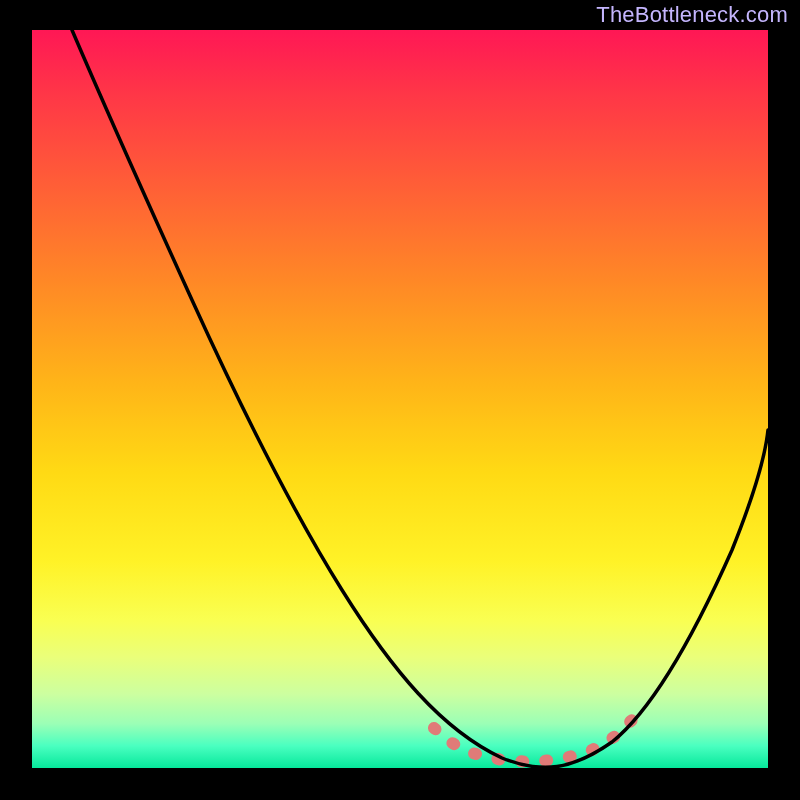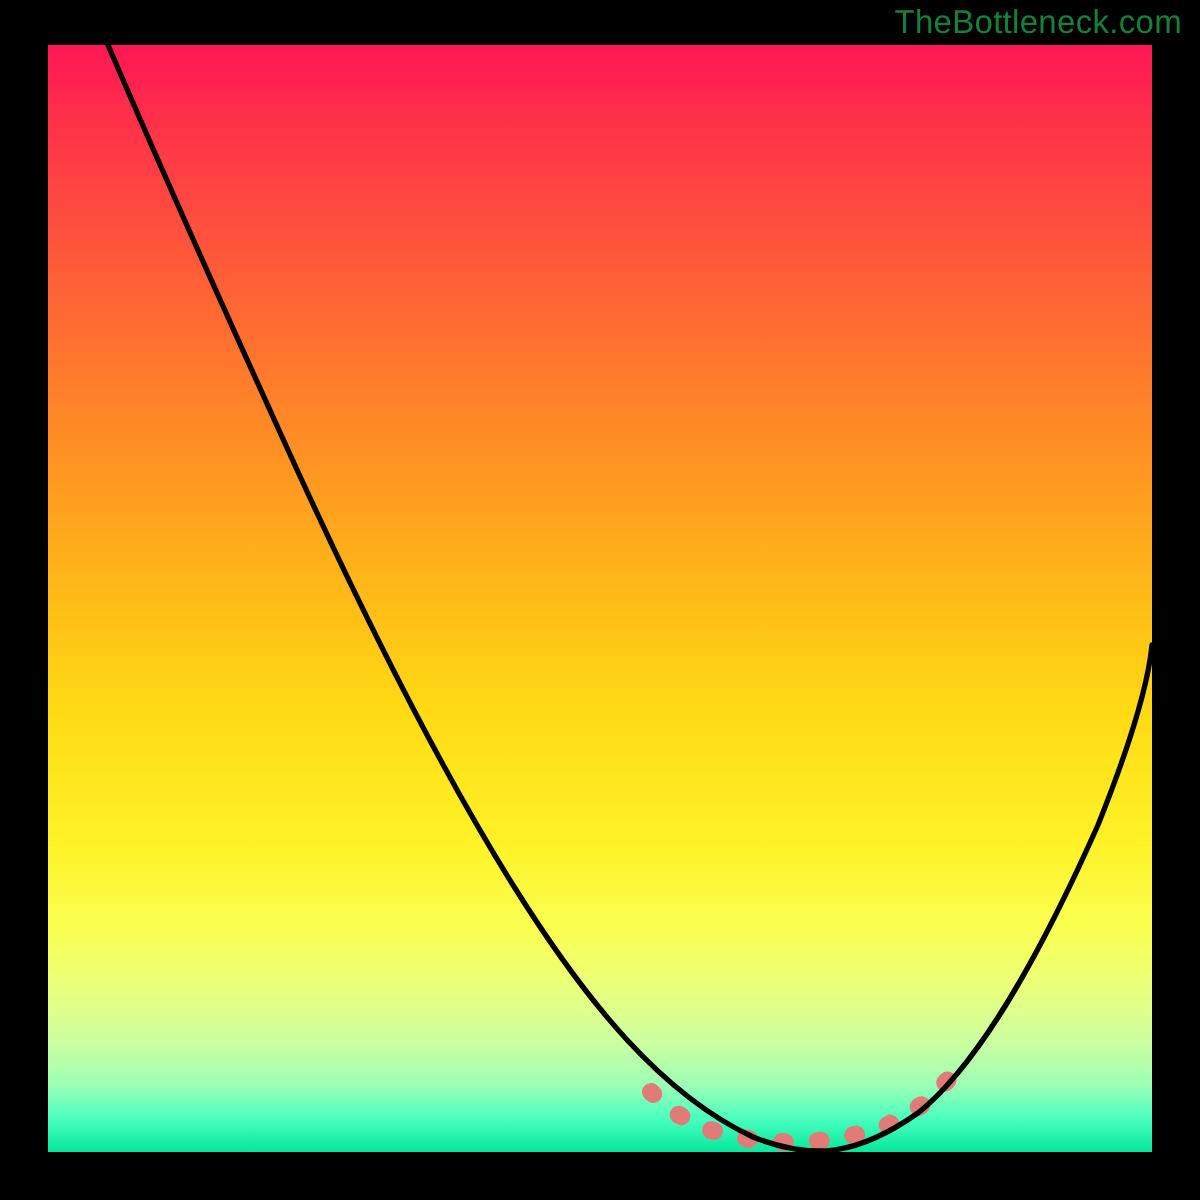--- a/index.html
+++ b/index.html
@@ -14,21 +14,21 @@
   .frame {
     position: relative;
     width: 800px;
     height: 800px;
     background: #000;
   }
   .watermark {
     position: absolute;
     top: 2px;
     right: 12px;
-    color: #15803d;
+    color: #c4b5fd;
     font-size: 22px;
     font-weight: 500;
     letter-spacing: 0.2px;
     z-index: 20;
   }
   .plot-area {
     position: absolute;
     left: 32px;
     top: 30px;
     width: 736px;

